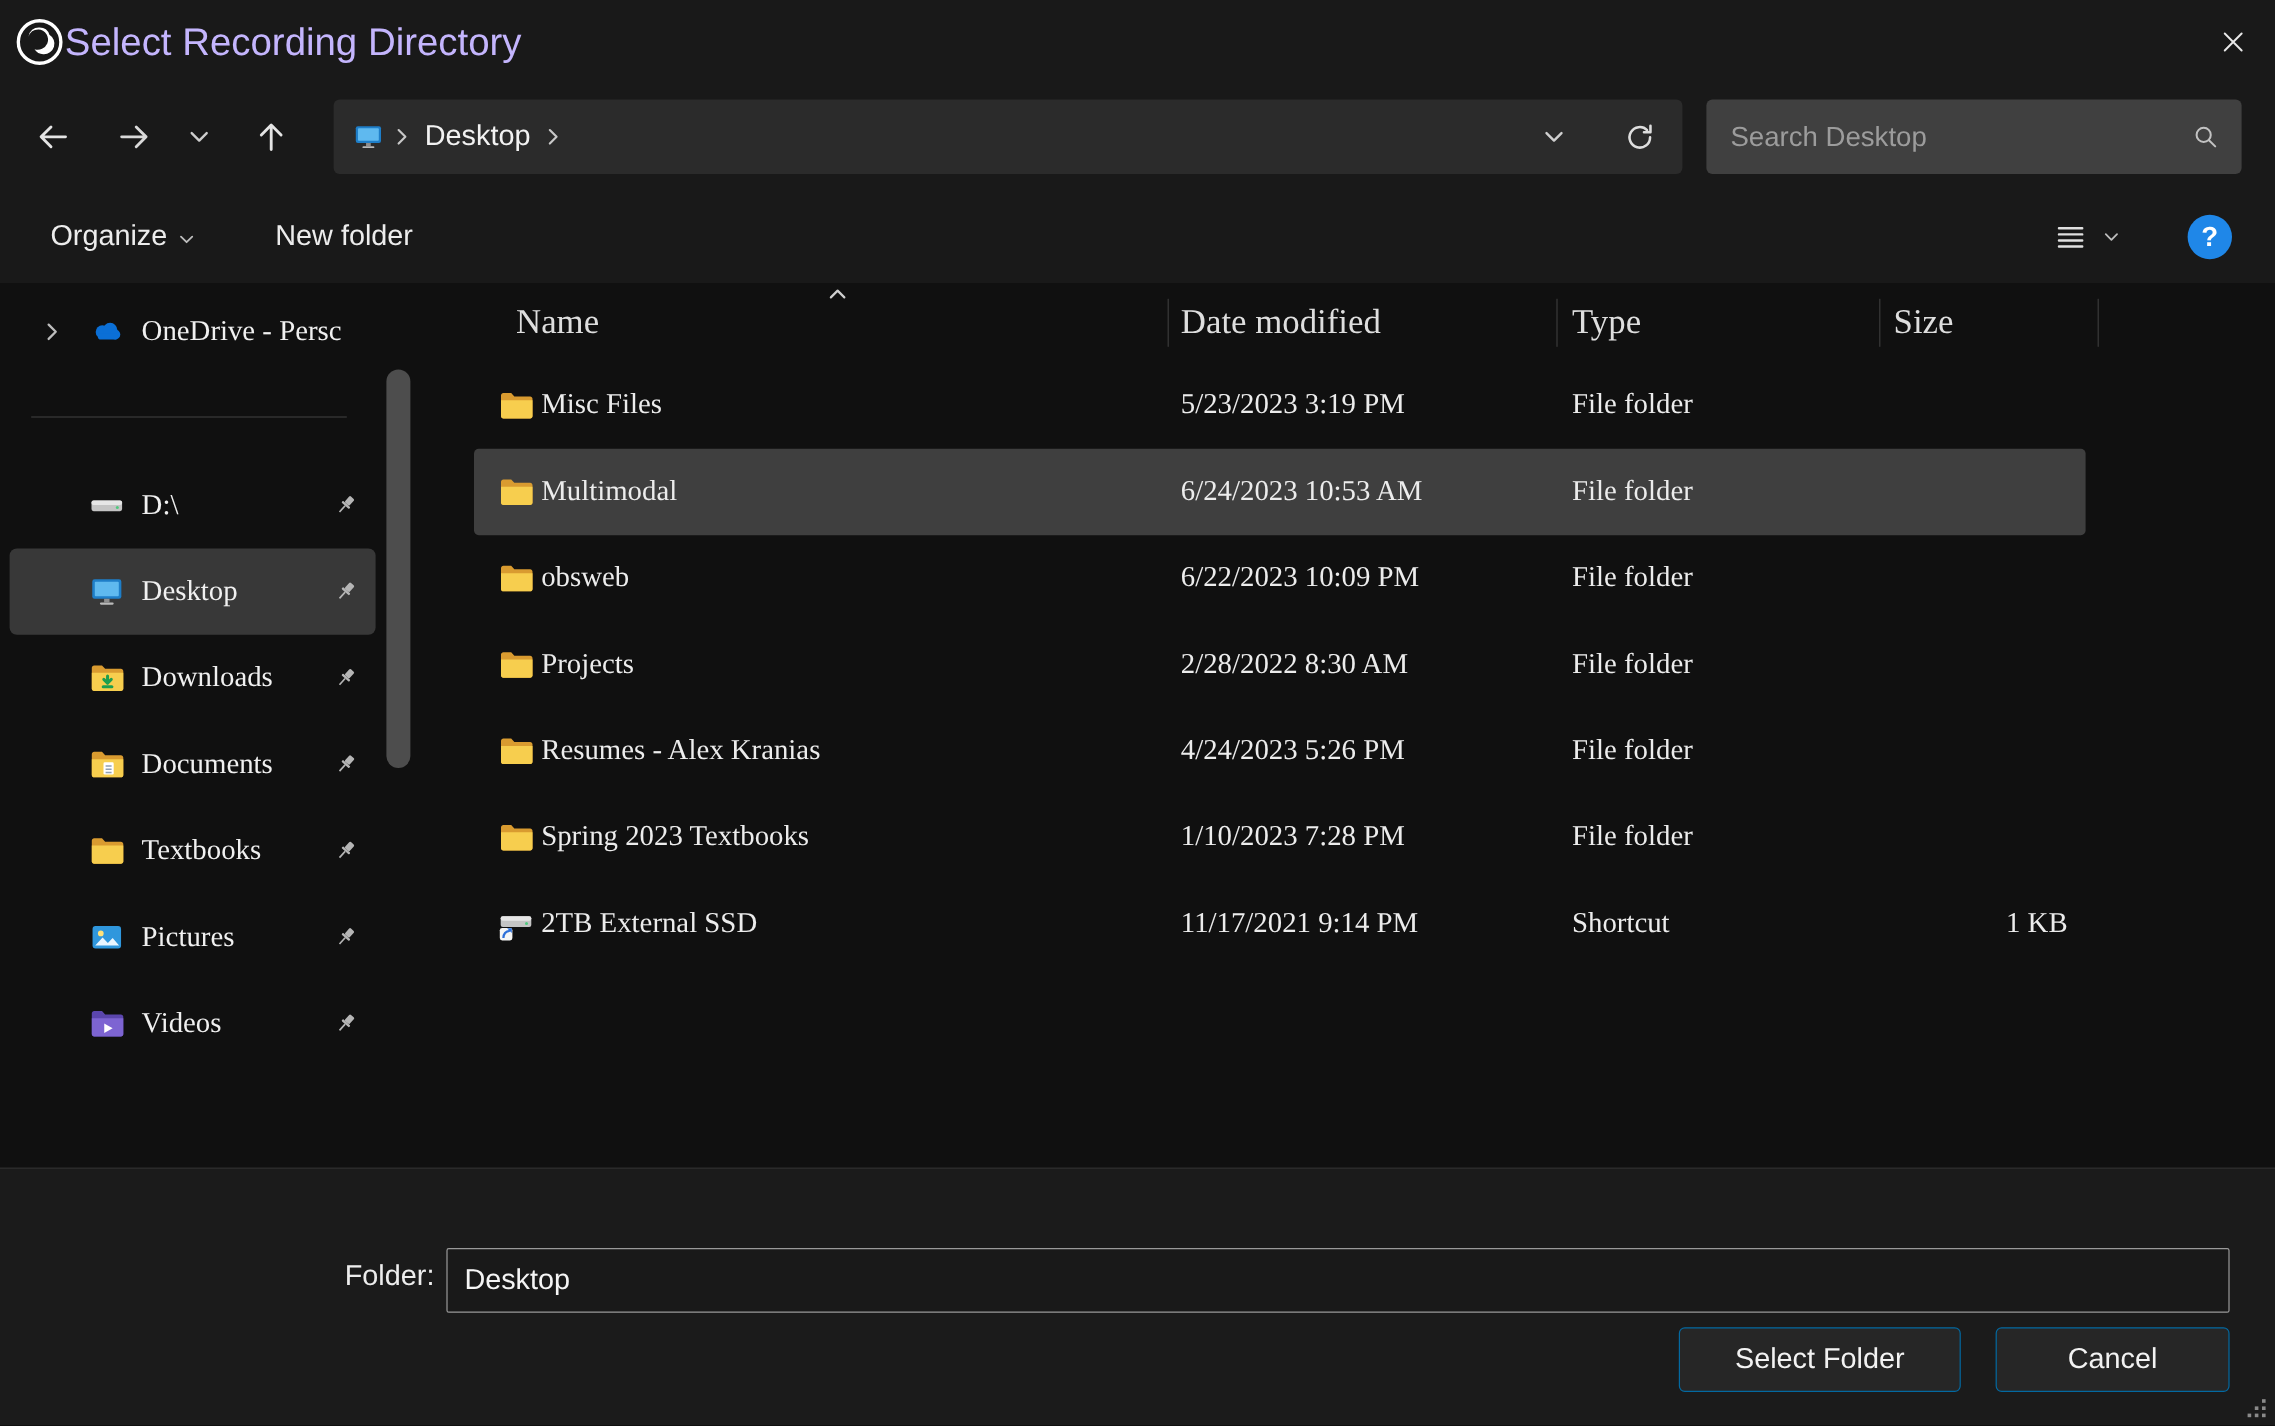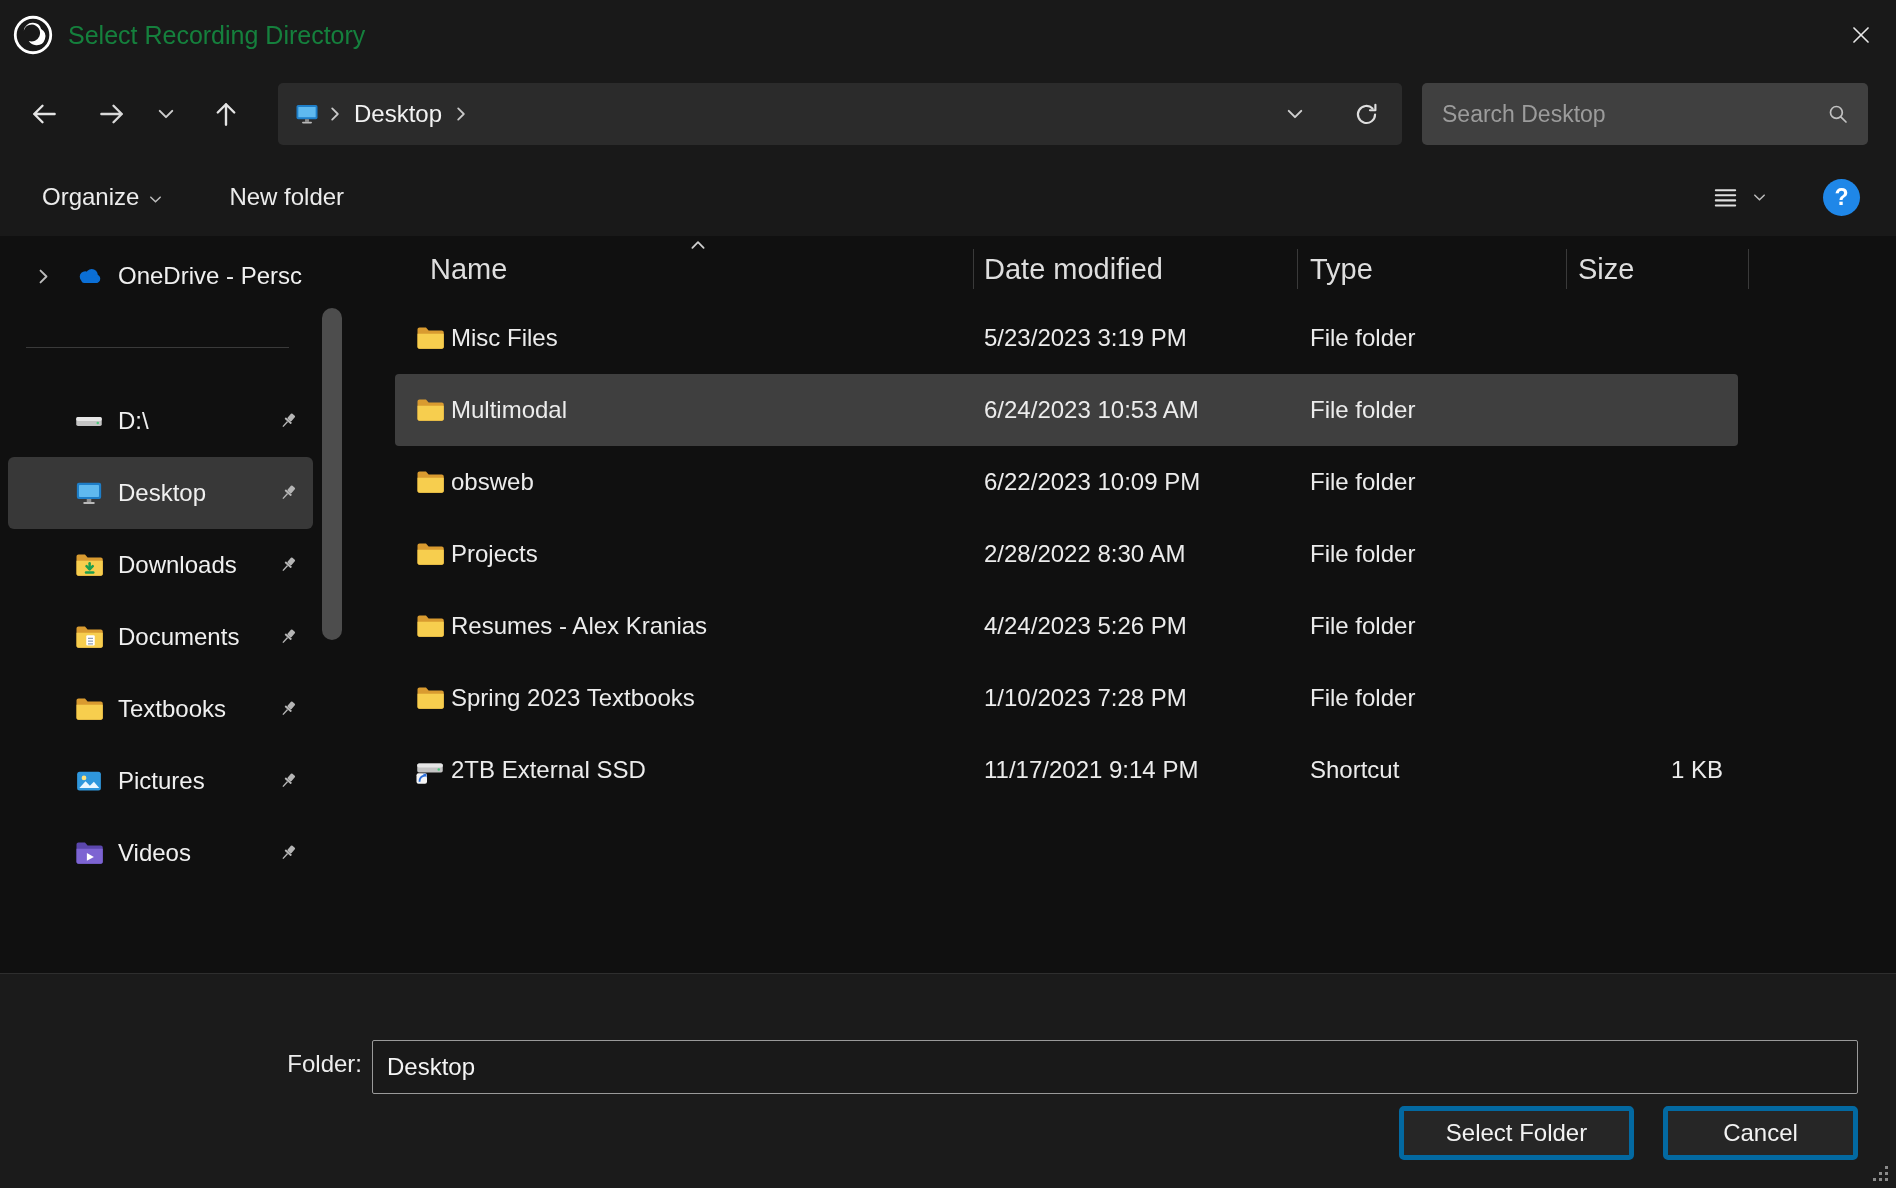--- a/index.html
+++ b/index.html
@@ -3,21 +3,21 @@
 <meta charset="utf-8">
 <style>
   html,body{margin:0;padding:0;background:#0a0a0a;}
   .window{position:relative;width:1896px;height:1188px;background:#191919;overflow:hidden;
           font-family:"Liberation Sans","DejaVu Sans",sans-serif;color:#f0f0f0;font-size:23px;}
 
   
   .titlebar{position:absolute;top:0;left:0;right:0;height:70px;display:flex;align-items:center;padding-left:12px;background:#191919;}
   .obs-logo{display:flex;}
   .obs-logo svg{width:42px;height:42px;display:block;}
-  .title{font-size:25px;margin-left:14px;color:#15803d;}
+  .title{font-size:32px;margin-left:0;color:#c4b5fd;}
   .close-btn{position:absolute;top:0;right:0;width:70px;height:70px;display:flex;align-items:center;justify-content:center;color:#e8e8e8;}
   .close-btn svg{width:26px;height:26px;}
 
   
   .navbar{position:absolute;top:70px;left:0;width:1896px;height:88px;display:flex;align-items:center;padding-left:16px;box-sizing:border-box;}
   .nav-btn{width:56px;height:56px;display:flex;align-items:center;justify-content:center;color:#e4e4e4;flex:none;}
   .nav-btn svg{width:30px;height:30px;}
   .nav-btn.small{width:36px;color:#cdcdcd;margin-left:8px;}
   .nav-btn.small svg{width:20px;height:20px;}
   .nav-btn.fwd{margin-left:12px;color:#d9d9d9;}
@@ -46,21 +46,21 @@
   .tool-chev svg{width:15px;height:15px;}
   .toolbar-right{margin-left:auto;display:flex;align-items:center;}
   .view-btn{display:flex;color:#e0e0e0;}
   .view-btn svg{width:29px;height:29px;}
   .view-chev{display:flex;color:#bdbdbd;margin-left:12px;}
   .view-chev svg{width:15px;height:15px;}
   .help-btn{width:37px;height:37px;border-radius:50%;background:#1f87e8;color:#fff;display:flex;align-items:center;justify-content:center;
             font-size:23px;font-weight:bold;margin-left:56px;}
 
   
-  .content{position:absolute;top:236px;left:0;width:1896px;height:737px;background:#101010;display:flex;}
+  .content{position:absolute;top:236px;left:0;width:1896px;height:737px;background:#101010;display:flex;font-family:Liberation Serif, serif;}
 
   
   .sidebar{position:relative;width:359px;height:100%;padding-top:4px;box-sizing:border-box;flex:none;}
   .side-item{height:72px;margin:0 46px 0 8px;display:flex;align-items:center;padding-left:26px;border-radius:6px;position:relative;}
   .side-item.selected{background:#383838;}
   .expander{width:40px;display:flex;align-items:center;color:#bdbdbd;flex:none;}
   .expander svg{width:19px;height:19px;}
   .sic{display:flex;margin-right:14px;flex:none;}
   .sic svg{width:30px;height:30px;}
   .slbl{font-size:24px;color:#f0f0f0;white-space:nowrap;overflow:hidden;max-width:150px;}
@@ -85,21 +85,21 @@
   .ric{position:absolute;left:20px;top:50%;transform:translateY(-50%);display:flex;}
   .ric svg{width:30px;height:30px;}
   .cell{position:absolute;top:50%;transform:translateY(-50%);font-size:24px;color:#ececec;white-space:nowrap;}
   .c-name{left:56px;} .c-date{left:589px;} .c-type{left:915px;} .c-size{right:15px;}
 
   
   .footer{position:absolute;top:973px;left:0;width:1896px;height:215px;background:#1b1b1b;border-top:1px solid #2e2e2e;box-sizing:border-box;}
   .folder-label{position:absolute;left:252px;top:76px;width:110px;text-align:right;font-size:24px;color:#ededed;}
   .folder-input{position:absolute;left:372px;top:66px;width:1486px;height:54px;box-sizing:border-box;background:#191919;border:1px solid #9a9a9a;
                 border-radius:2px;color:#f5f5f5;font-size:24px;padding:0 14px;font-family:inherit;outline:none;}
-  .btn{position:absolute;top:132px;height:54px;background:#262626;border:5px solid #0369a1;border-radius:5px;color:#f2f2f2;
+  .btn{position:absolute;top:132px;height:54px;background:#262626;border:1px solid #0369a1;border-radius:5px;color:#f2f2f2;
        font-size:24px;font-family:inherit;display:flex;align-items:center;justify-content:center;box-sizing:border-box;}
   .btn-select{left:1399px;width:235px;}
   .btn-cancel{left:1663px;width:195px;}
   .grip{position:absolute;right:5px;bottom:4px;display:flex;color:#8a8a8a;}
   .grip svg{width:20px;height:20px;}
 </style>
 </head>
 <body>
 
 <div class="window">

